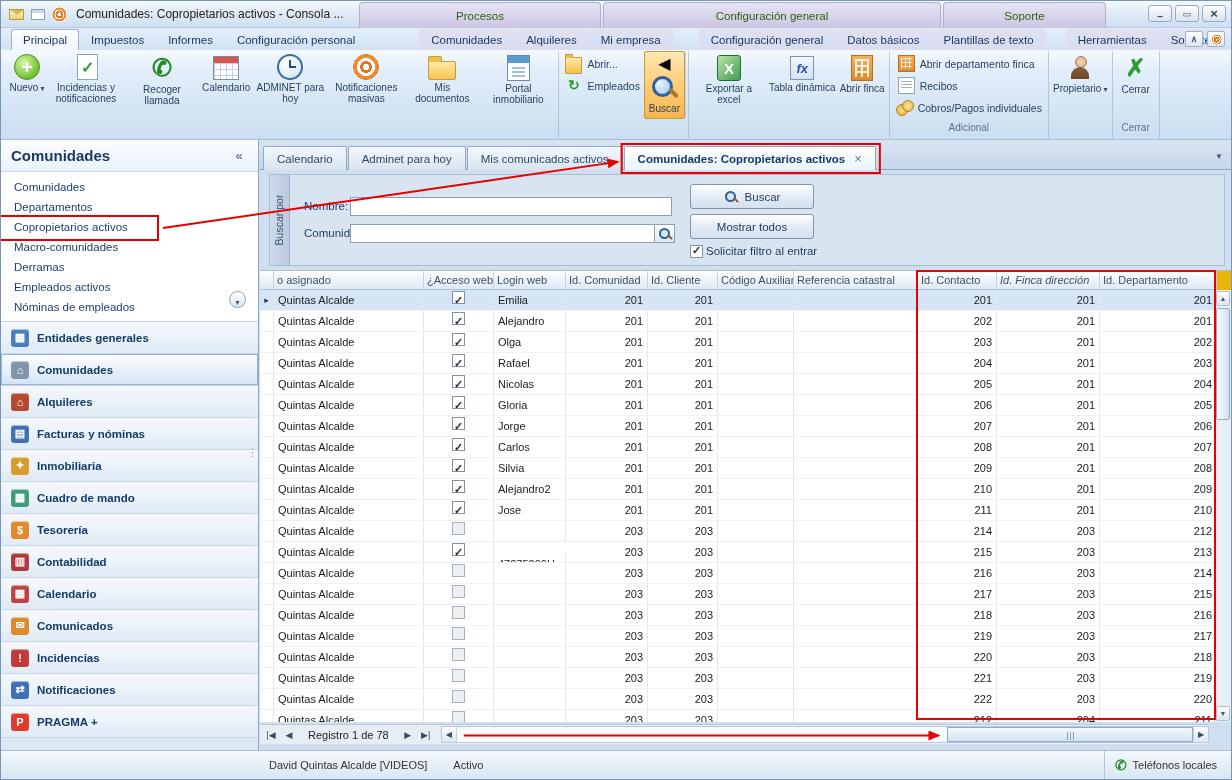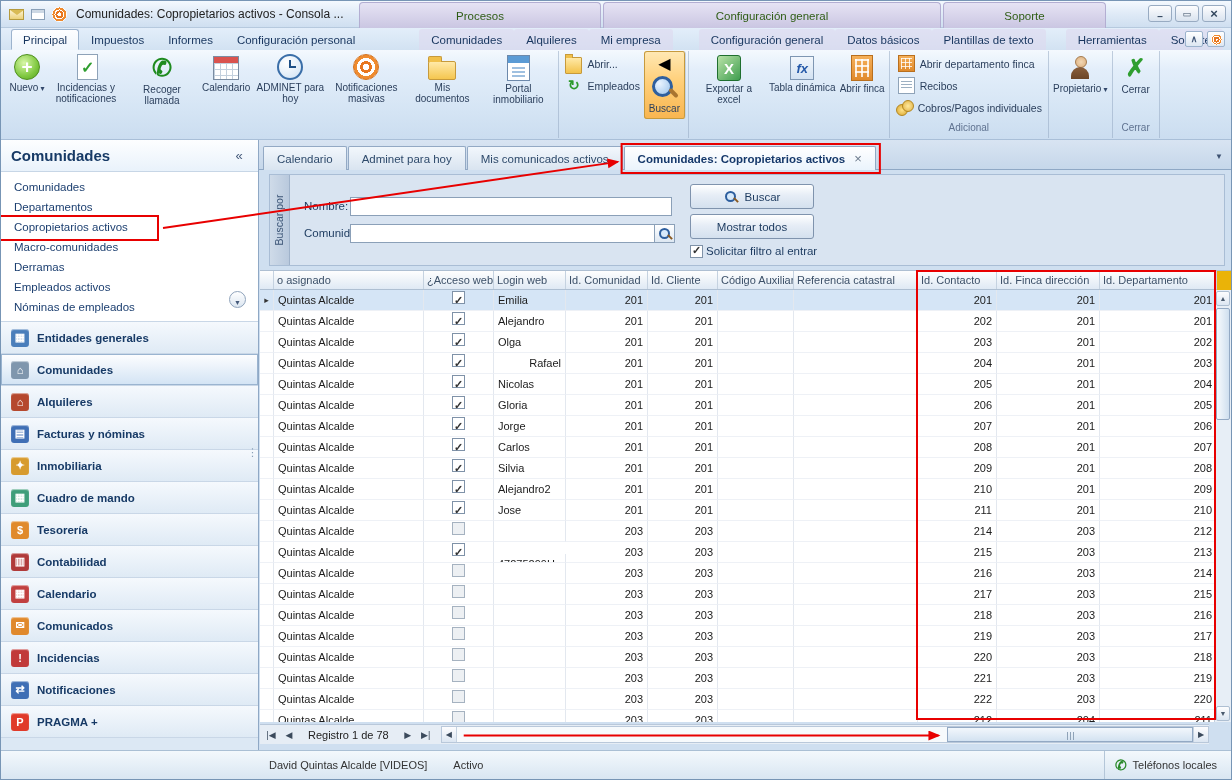--- a/index.html
+++ b/index.html
@@ -464,21 +464,21 @@
       <div id="ghead">
           <div class="gcell ghc ind"></div>
           <div class="gcell ghc" style="width: 150px;">o asignado</div>
           <div class="gcell ghc" style="width: 70px;">¿Acceso web?</div>
           <div class="gcell ghc" style="width: 72px;">Login web</div>
           <div class="gcell ghc" style="width: 82px;">Id. Comunidad</div>
           <div class="gcell ghc" style="width: 70px;">Id. Cliente</div>
           <div class="gcell ghc" style="width: 76px;">Código Auxiliar</div>
           <div class="gcell ghc" style="width: 124px;">Referencia catastral</div>
           <div class="gcell ghc" style="width: 79px;">Id. Contacto</div>
-          <div class="gcell ghc" style="width: 103px;">Id. Finca dirección</div>
+          <div class="gcell ghc" style="width: 103px; font-style: italic;">Id. Finca dirección</div>
           <div class="gcell ghc" style="width: 117px;">Id. Departamento</div>
         </div>
       <div id="gbody">
           <div class="grow sel">
             <div class="gcell ind">▸</div>
             <div class="gcell left" style="width: 150px;">Quintas Alcalde</div>
             <div class="gcell center" style="width: 70px;"><span class="cb checked"></span></div>
             <div class="gcell left" style="width: 72px;">Emilia</div>
             <div class="gcell right" style="width: 82px;">201</div>
             <div class="gcell right" style="width: 70px;">201</div>
@@ -511,21 +511,21 @@
             <div class="gcell left" style="width: 76px;"></div>
             <div class="gcell left" style="width: 124px;"></div>
             <div class="gcell right" style="width: 79px;">203</div>
             <div class="gcell right" style="width: 103px;">201</div>
             <div class="gcell right" style="width: 117px;">202</div>
           </div>
           <div class="grow">
             <div class="gcell ind"></div>
             <div class="gcell left" style="width: 150px;">Quintas Alcalde</div>
             <div class="gcell center" style="width: 70px;"><span class="cb checked"></span></div>
-            <div class="gcell left" style="width: 72px; text-align: right;">Rafael</div>
+            <div class="gcell left" style="width: 72px;">Rafael</div>
             <div class="gcell right" style="width: 82px;">201</div>
             <div class="gcell right" style="width: 70px;">201</div>
             <div class="gcell left" style="width: 76px;"></div>
             <div class="gcell left" style="width: 124px;"></div>
             <div class="gcell right" style="width: 79px;">204</div>
             <div class="gcell right" style="width: 103px;">201</div>
             <div class="gcell right" style="width: 117px;">203</div>
           </div>
           <div class="grow">
             <div class="gcell ind"></div>

